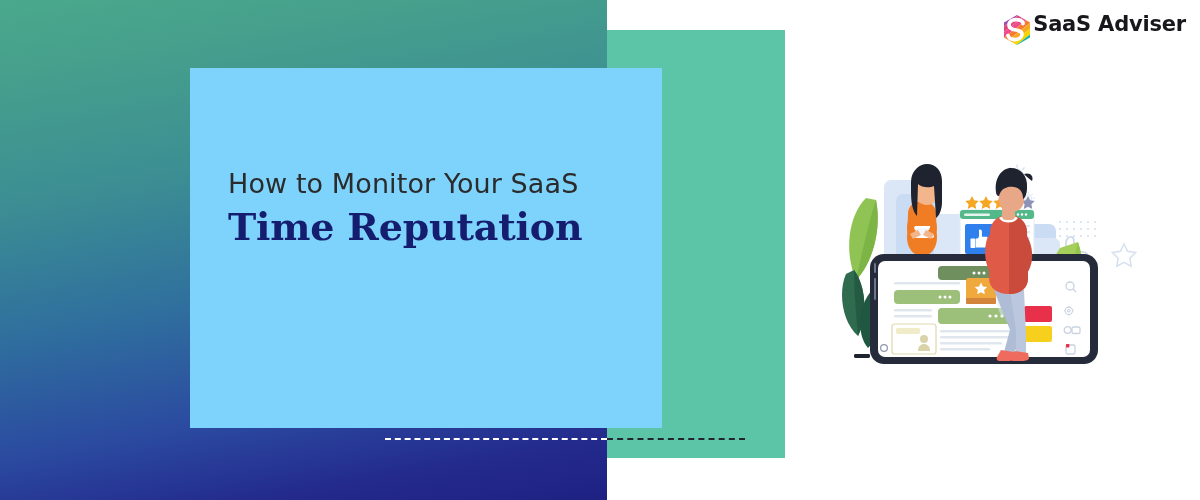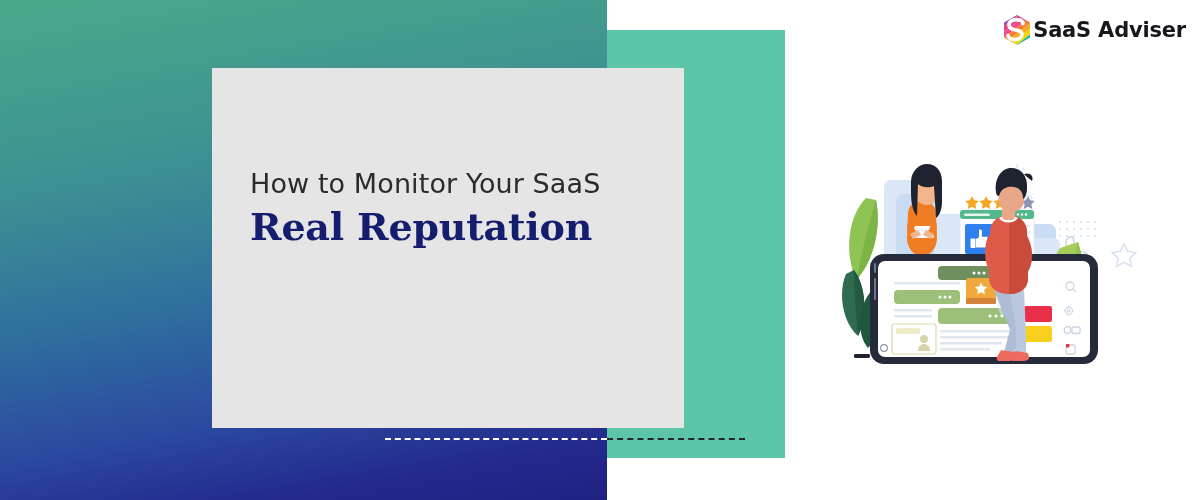--- a/index.html
+++ b/index.html
@@ -35,22 +35,21 @@
     height: 428px;
     background: #5cc4a7;
   }
   
   #white-card {
     position: absolute;
     left: 190px;
     top: 68px;
     width: 472px;
     height: 360px;
-    background: #e5e5e5;
-    margin-left: 22px;
+    background: #7dd3fc;
   }
   #headline-block {
     position: absolute;
     left: 38px;
     top: 100px;
     width: 470px;
   }
   .headline-top {
     font-family: "DejaVu Sans", "Liberation Sans", sans-serif;
     font-size: 27px;
@@ -82,21 +81,21 @@
   }
   .dash-seg { position: absolute; top: 0; height: 0; border-top: 2px dashed #ffffff; }
   .dash-seg.over-teal { border-top-color: #21262e; }
 
   
   #logo {
     position: absolute;
     right: 14px;
     top: 14px;
     display: flex;
-    align-items: center;
+    align-items: flex-start;
   }
   #logo-text {
     font-family: "DejaVu Sans", "Liberation Sans", sans-serif;
     font-size: 21px;
     font-weight: 700;
     color: #17171c;
     letter-spacing: -0.2px;
     line-height: 1;
   }
 
@@ -115,21 +114,21 @@
 <div id="banner">
 
   <div id="gradient-panel"></div>
 
   <div id="teal-rect"></div>
 
   <div id="white-card">
     <div id="headline-block">
       <p class="headline-top">How to Monitor Your SaaS</p>
       <h1 class="headline-main">
-        <span>Real Reputation</span>
+        <span>Time Reputation</span>
       </h1>
     </div>
   </div>
 
   <div id="dash-wrap">
     <div class="dash-seg" style="left:0; width:222px;"></div>
     <div class="dash-seg over-teal" style="left:222px; width:138px;"></div>
   </div>
 
   <div id="logo">

